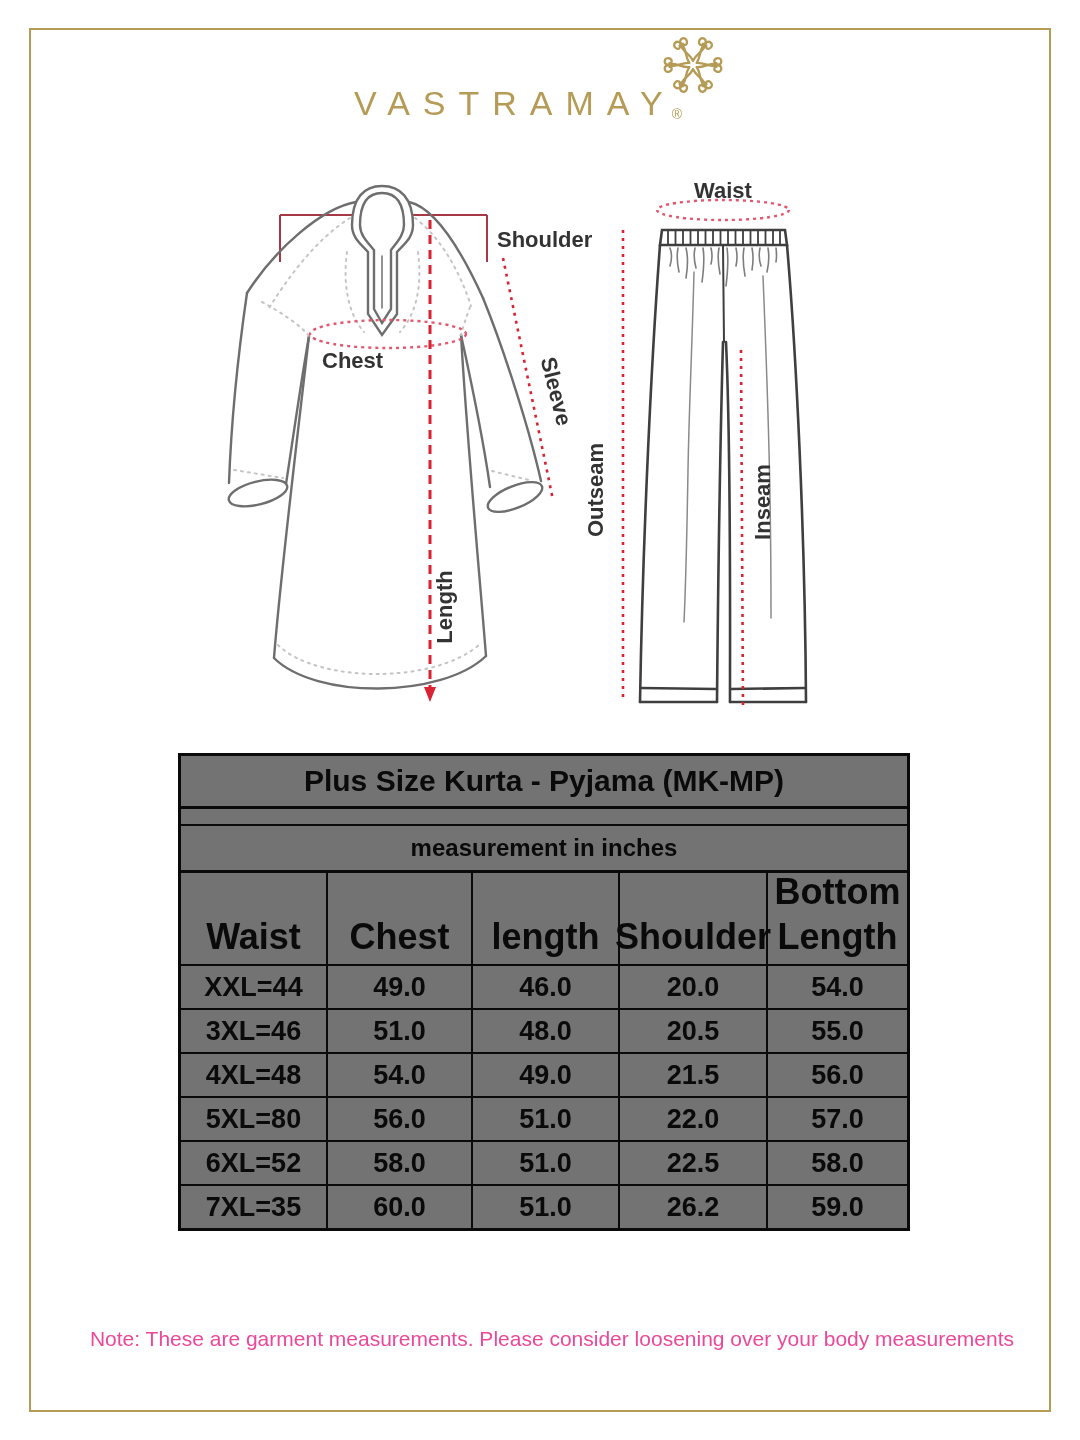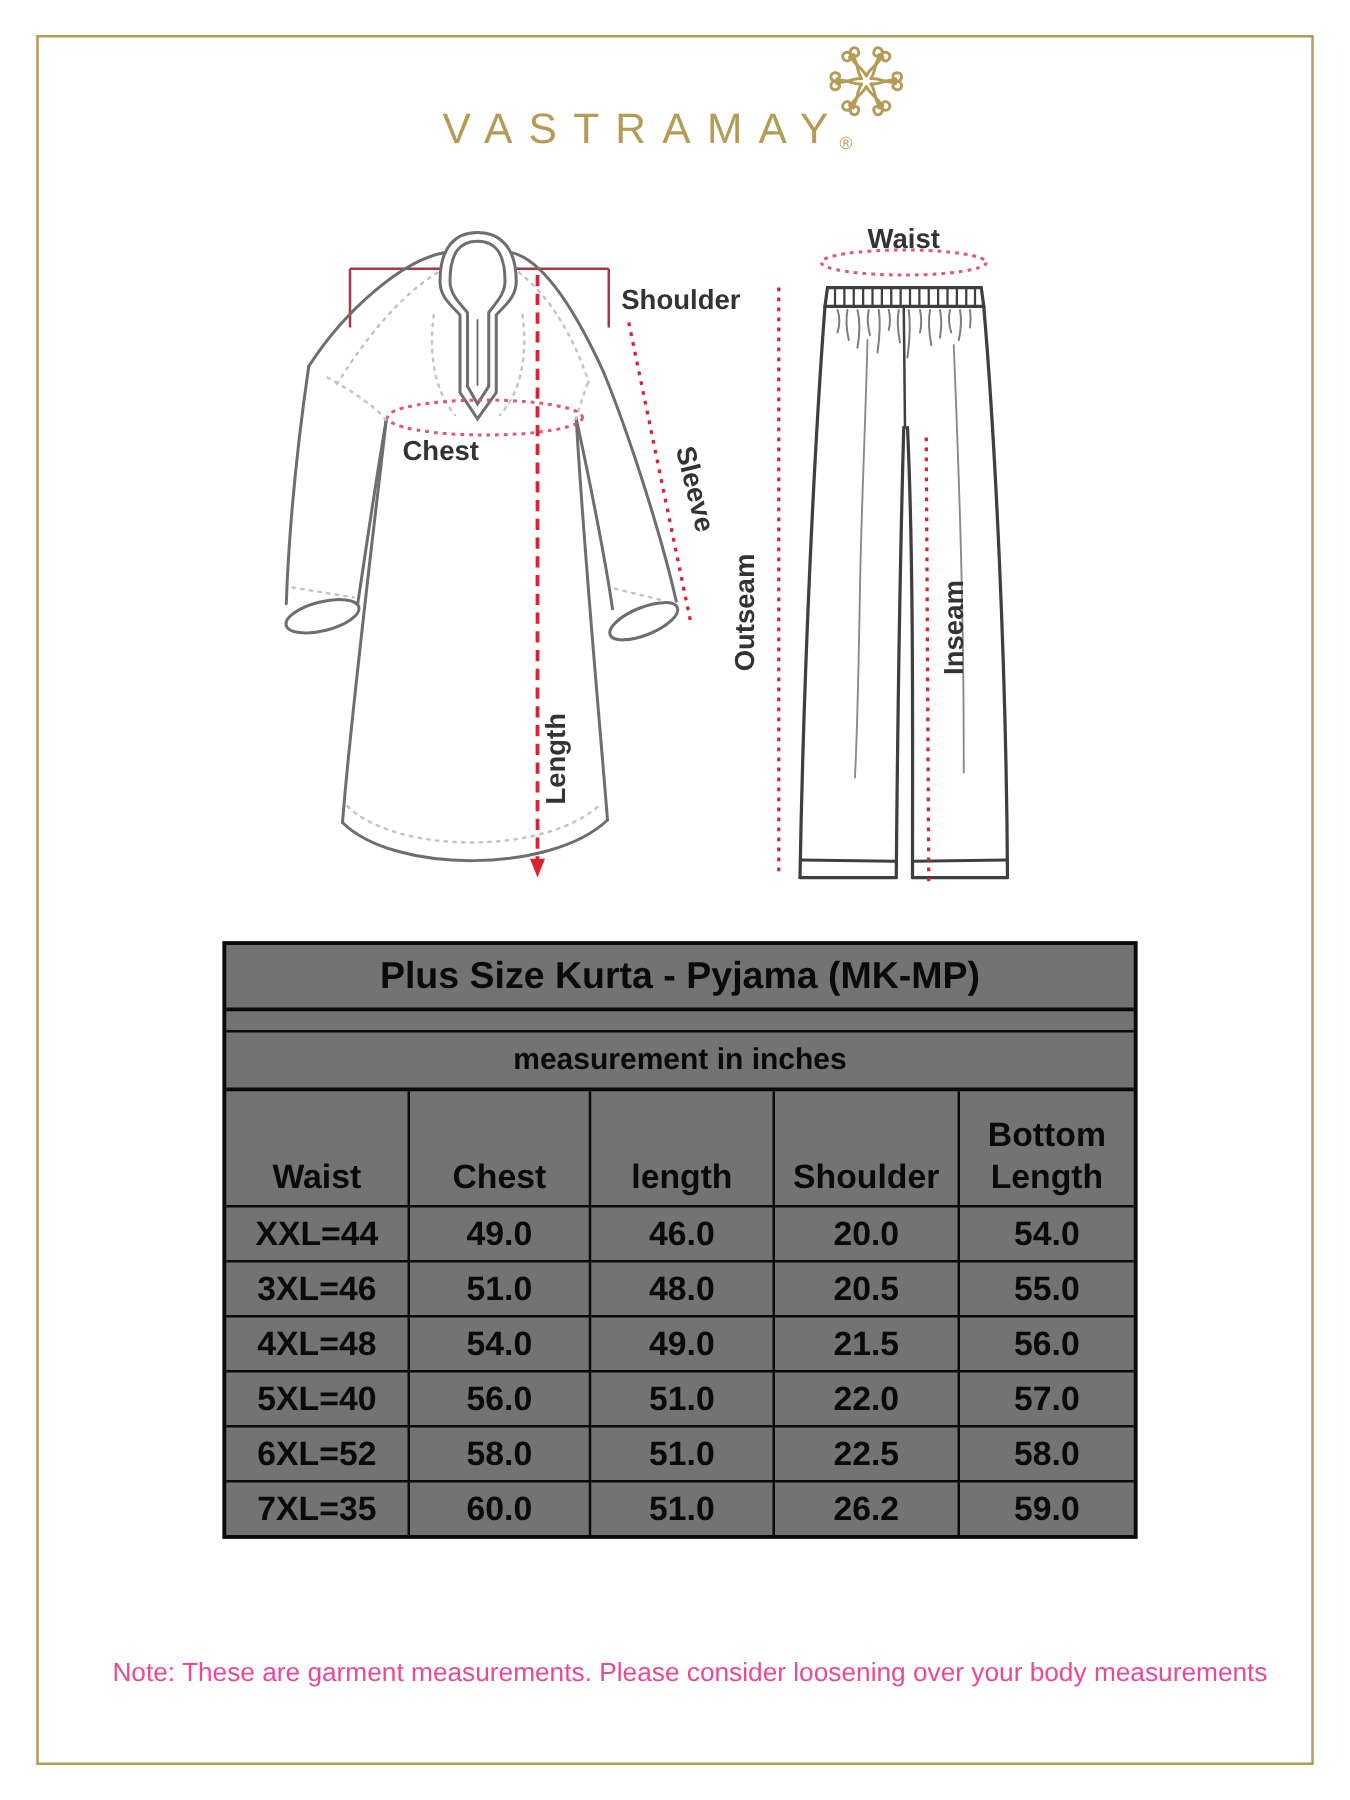--- a/index.html
+++ b/index.html
@@ -37,21 +37,21 @@
   .st-title{height:50px;display:flex;align-items:center;justify-content:center;
             font-size:30px;font-weight:bold;border-bottom:3px solid var(--ink,#0a0a0a);}
   .st-gap{height:5px;}
   .st-sub{height:44px;display:flex;align-items:center;justify-content:center;
           font-size:24px;font-weight:bold;border-top:2px solid var(--ink,#0a0a0a);
           border-bottom:3px solid var(--ink,#0a0a0a);margin-top:10px;}
   .st-grid{display:grid;grid-template-columns:147px 145px 147px 148px 1fr;}
   .st-grid>div{display:flex;justify-content:center;border-right:2.5px solid var(--ink,#0a0a0a);
                border-bottom:2.5px solid var(--ink,#0a0a0a);}
   .st-grid>div:nth-child(5n){border-right:none;}
-  .hcell{height:86px;align-items:flex-end;padding-bottom:5px;font-size:27px;font-weight:bold;
+  .hcell{height:86px;align-items:flex-end;padding-bottom:5px;font-size:36px;font-weight:bold;
          text-align:center;line-height:1.25;}
   .cell{height:42px;align-items:center;font-size:27px;font-weight:bold;}
   .st-grid>div:nth-child(n+31){border-bottom:none;}
 
   
   .note{position:absolute;left:42px;right:66px;top:1316px;text-align:right;
         color:#ec4899;font-size:21px;line-height:45px;}
   .note div{white-space:nowrap;}
 </style>
 </head>
@@ -168,21 +168,21 @@
       <div class="cell">48.0</div>
       <div class="cell">20.5</div>
       <div class="cell">55.0</div>
 
       <div class="cell">4XL=48</div>
       <div class="cell">54.0</div>
       <div class="cell">49.0</div>
       <div class="cell">21.5</div>
       <div class="cell">56.0</div>
 
-      <div class="cell">5XL=40</div>
+      <div class="cell">5XL=80</div>
       <div class="cell">56.0</div>
       <div class="cell">51.0</div>
       <div class="cell">22.0</div>
       <div class="cell">57.0</div>
 
       <div class="cell">6XL=52</div>
       <div class="cell">58.0</div>
       <div class="cell">51.0</div>
       <div class="cell">22.5</div>
       <div class="cell">58.0</div>

